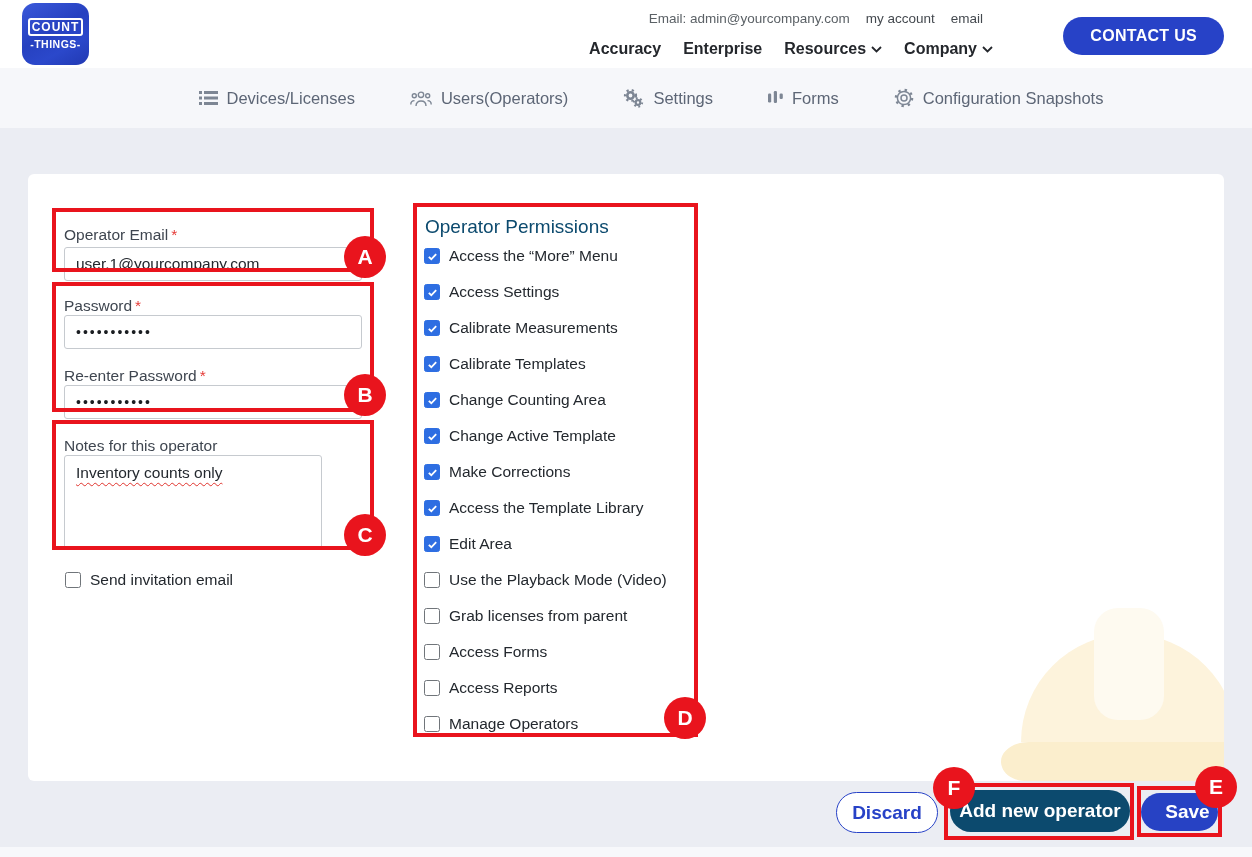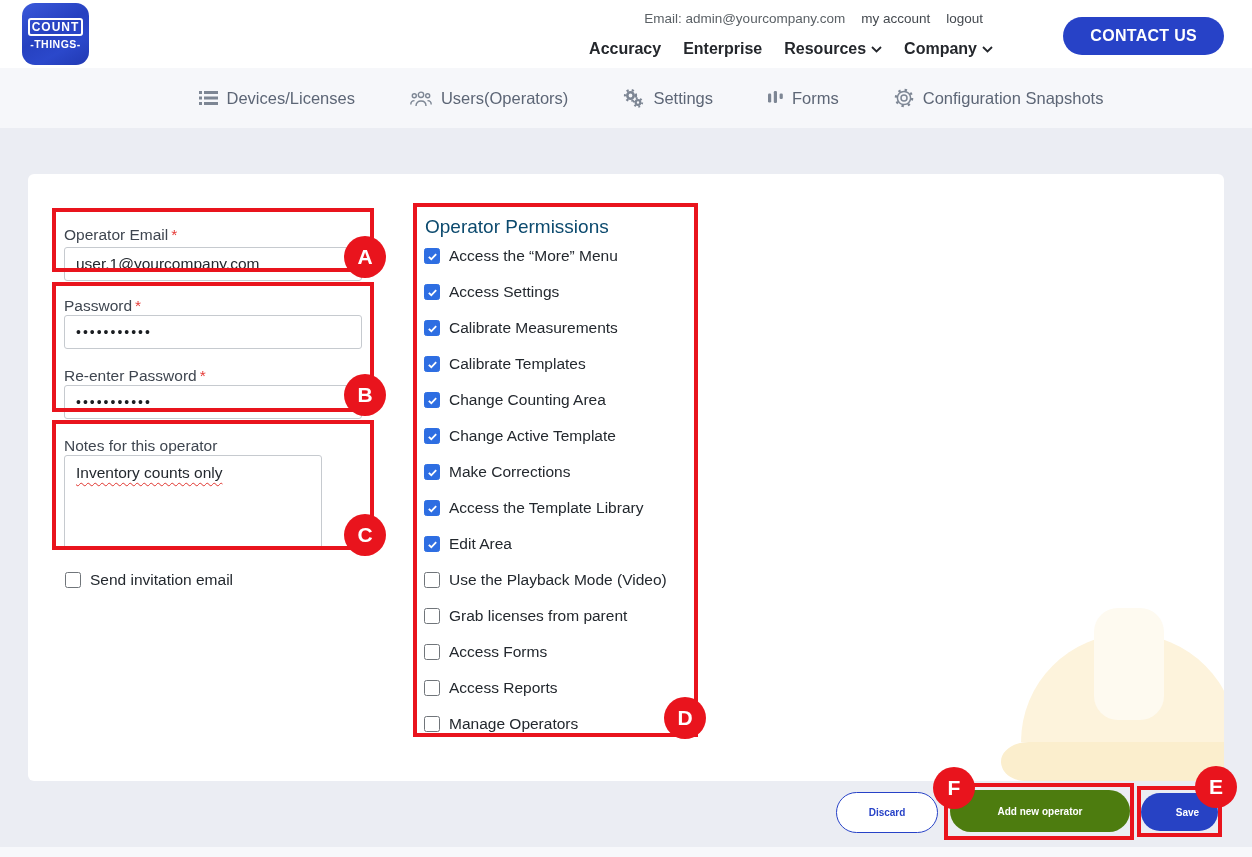--- a/index.html
+++ b/index.html
@@ -48,23 +48,23 @@
 
   .perm-title { position:absolute; left:397px; top:43px; font-size:19px; color:#0c4a6e; line-height:20px; }
   .perm-list { position:absolute; left:396px; top:64px; width:290px; }
   .perm-row { height:36px; display:flex; align-items:center; gap:9px; }
   .perm-row .lbl { font-size:15.5px; color:#23282e; white-space:nowrap; }
 
   .hat { position:absolute; right:0; bottom:0; }
 
   
   .btn { position:absolute; display:flex; align-items:center; justify-content:center; border-radius:21px;
-         font-family:inherit; font-size:10px; font-weight:bold; cursor:pointer; z-index:3; }
+         font-family:inherit; font-size:19px; font-weight:bold; cursor:pointer; z-index:3; }
   .btn-discard { left:836px; top:792px; width:102px; height:41px; background:#fff; border:1.5px solid #2742c7; color:#2742c7; }
-  .btn-add { left:950px; top:790px; width:180px; height:42px; background:#4d7c0f; border:none; color:#fff; }
+  .btn-add { left:950px; top:790px; width:180px; height:42px; background:#0c4a6e; border:none; color:#fff; }
   .btn-save { left:1141px; top:793px; width:77px; height:38px; background:#2742c4; border:none; color:#fff; border-radius:19px;padding-left:16px; }
 
   .bottom-strip { position:absolute; left:0; top:847px; width:1252px; height:10px; background:#f7f8fb; }
 
   
   .anno-box { position:absolute; border:4px solid #e9141d; z-index:5; pointer-events:none; }
   .box-a { left:52px;  top:208px; width:322px; height:64px; }
   .box-b { left:52px;  top:282px; width:322px; height:130px; }
   .box-c { left:52px;  top:420px; width:322px; height:130px; }
   .box-d { left:413px; top:203px; width:285px; height:534px; }
@@ -85,21 +85,21 @@
 <div class="screen">
 
   <header class="topbar">
     <div class="logo">
       <span class="logo-count">COUNT</span>
       <span class="logo-things">-THINGS-</span>
     </div>
     <div class="account-row">
       <span class="account-email">Email: admin@yourcompany.com</span>
       <span class="account-link">my account</span>
-      <span class="account-link">logout</span>
+      <span class="account-link">email</span>
     </div>
     <nav class="main-nav" id="main-nav">
         <span class="nav-item">
           <span>Accuracy</span>
         </span>
         <span class="nav-item">
           <span>Enterprise</span>
         </span>
         <span class="nav-item">
           <span>Resources</span>

